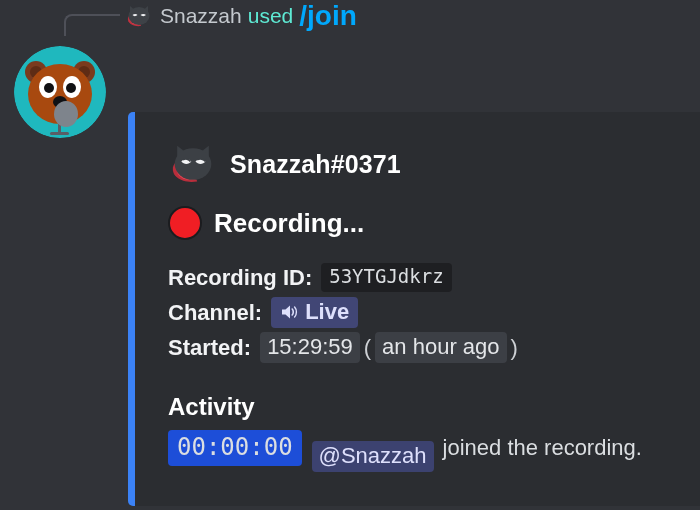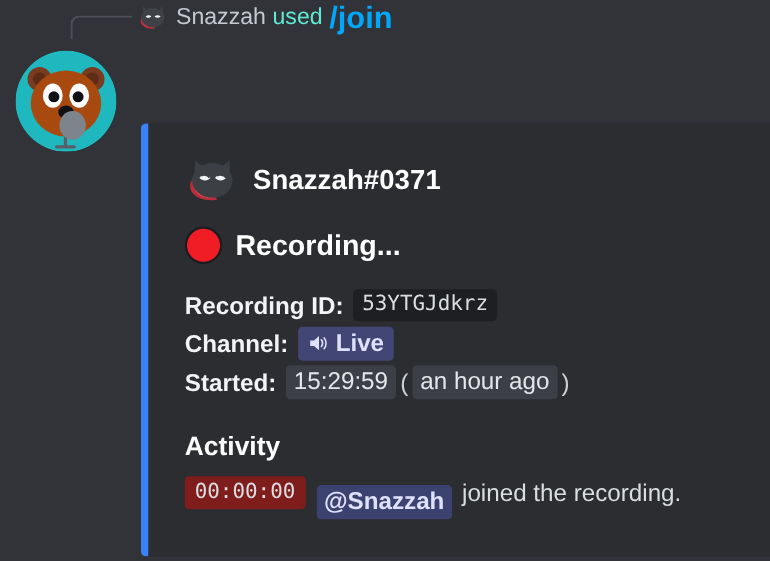--- a/index.html
+++ b/index.html
@@ -253,35 +253,35 @@
   }
   .activity-row {
     display: flex;
     align-items: center;
     white-space: nowrap;
     margin-top: 10px;
     height: 34px;
   }
   .activity-time {
     display: inline-block;
-    background: #7f1d1d;
+    background: #1d4ed8;
     border-radius: 4px;
     padding: 4px 9px 5px 9px;
     font-family: "DejaVu Sans Mono", monospace;
-    font-size: 19px;
+    font-size: 24px;
     color: #DBDEE1;
     line-height: 1.1;
   }
   .mention-pill {
     display: inline-block;
     background: #3C4270;
     border-radius: 4px;
     padding: 2px 7px 3px 7px;
     font-size: 22px;
-    font-weight: 700;
+    font-weight: 400;
     color: #DEE0FC;
     margin-left: 10px;
     margin-top: 17px;
   }
   .activity-text {
     font-size: 22px;
     color: #DBDEE1;
     margin-left: 9px;
   }
 </style>

